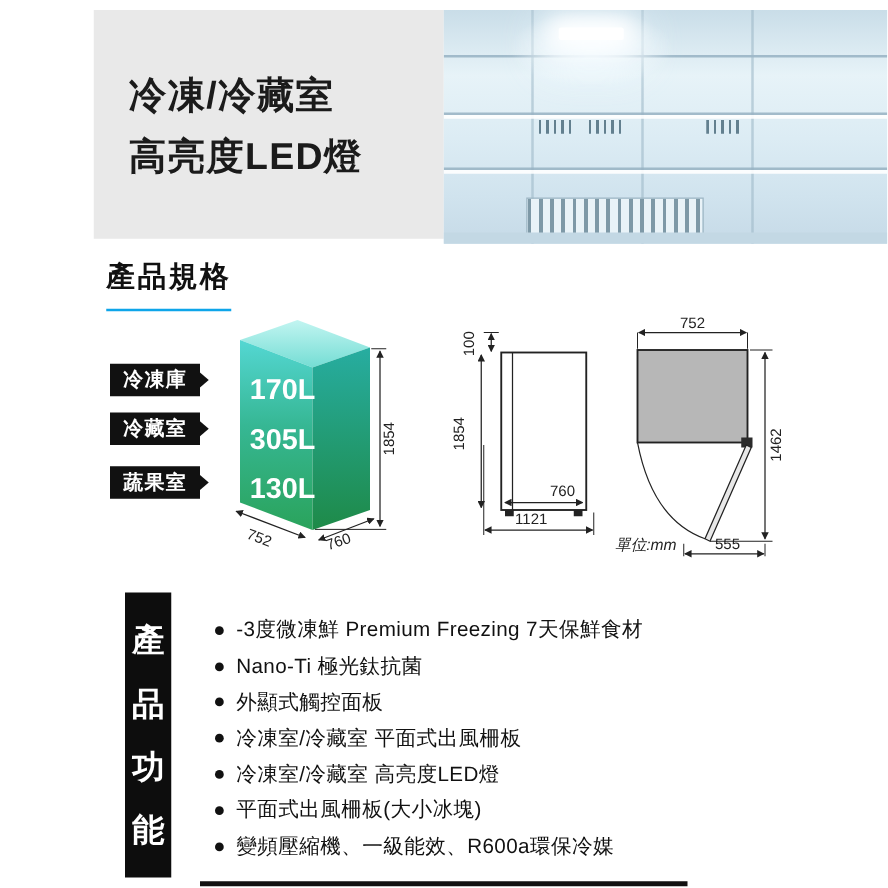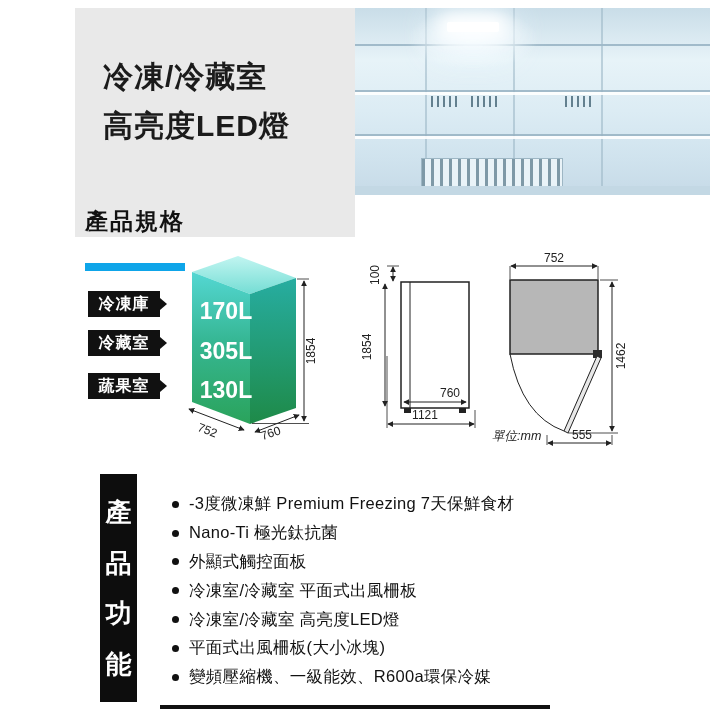--- a/index.html
+++ b/index.html
@@ -1,41 +1,41 @@
 <!DOCTYPE html>
 <html><head>
 <meta charset="utf-8">
 <style>
   html,body{margin:0;padding:0;background:#fff;}
   #page{position:relative;width:710px;height:710px;background:#fff;overflow:hidden;
         font-family:"Liberation Sans","DejaVu Sans",sans-serif;color:#111;}
 
   
-  .banner-gray{position:absolute;left:75px;top:8px;width:280px;height:229px;background:#e9e9e9;}
+  .banner-gray{position:absolute;left:75px;top:8px;width:280px;height:183px;background:#e9e9e9;}
   .banner-text-block{position:absolute;left:28px;top:44px;}
   .banner-line{font-size:30px;font-weight:700;color:#1b1b1b;line-height:49px;letter-spacing:1px;white-space:nowrap;}
 
   .banner-photo{position:absolute;left:355px;top:8px;width:355px;height:187px;overflow:hidden;
     background:linear-gradient(180deg,#c9dde8 0%,#e7f3f8 28%,#dcecf4 55%,#d0e3ee 80%,#c6dae7 100%);}
   .photo-vline{position:absolute;top:0;width:2px;height:187px;background:rgba(158,185,200,.6);}
   .photo-hline{position:absolute;left:0;width:355px;height:2px;background:rgba(150,178,194,.85);}
   .photo-hline.hl{height:3px;background:rgba(255,255,255,.9);}
   .led-glow{position:absolute;left:52px;top:0;width:132px;height:62px;
     background:radial-gradient(ellipse at center,rgba(255,255,255,.95) 0%,rgba(255,255,255,0) 70%);}
   .led-light{position:absolute;left:92px;top:14px;width:52px;height:10px;background:#fff;border-radius:2px;
     box-shadow:0 0 18px 8px rgba(255,255,255,.95),0 8px 34px 16px rgba(235,248,255,.75);}
   .vent{position:absolute;height:11px;
     background:repeating-linear-gradient(90deg,#63808f 0 2px,rgba(0,0,0,0) 2px 6px);}
   .grille{position:absolute;left:66px;top:150px;width:140px;height:30px;border:1px solid #9db6c4;
     background:repeating-linear-gradient(90deg,#7e99a7 0 3px,#e9f3f8 3px 9px);}
   .floor-strip{position:absolute;left:0;top:178px;width:355px;height:9px;background:#c3d8e4;}
 
   
   .specs-heading{position:absolute;left:85px;top:206px;margin:0;font-size:23px;font-weight:700;color:#111;
-    padding-bottom:26px;border-bottom:8px solid #0ea5e9;letter-spacing:2px;white-space:nowrap;}
+    padding-bottom:10px;border-bottom:2px solid #0ea5e9;letter-spacing:2px;white-space:nowrap;}
 
   .compartment-label{position:absolute;left:88px;width:72px;height:26px;background:#111;color:#ffffff;
     font-size:16px;font-weight:700;display:flex;align-items:center;justify-content:center;letter-spacing:1px;}
   .compartment-label::after{content:'';position:absolute;right:-7px;top:50%;margin-top:-6px;
     border-left:7px solid #111;border-top:6px solid transparent;border-bottom:6px solid transparent;}
   .cl1{top:291px;} .cl2{top:330px;} .cl3{top:373px;}
 
   svg{position:absolute;overflow:visible;}
   .iso-svg{left:178px;top:248px;}
   .side-svg{left:363px;top:256px;}

